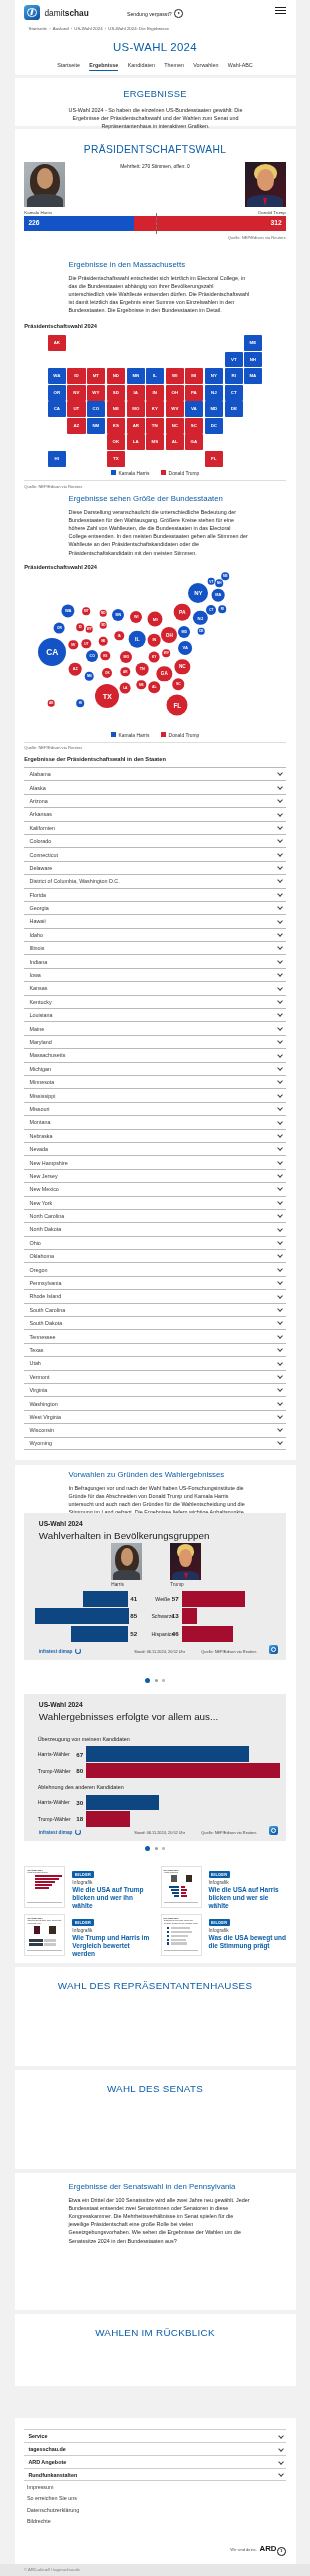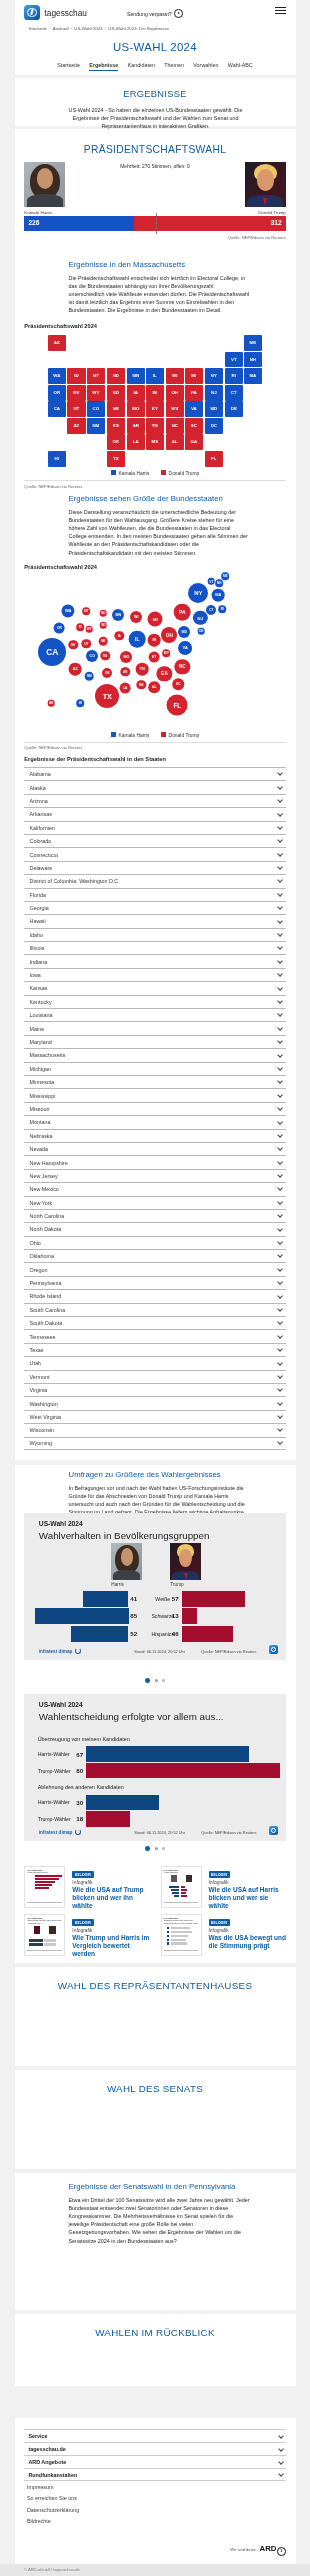--- a/index.html
+++ b/index.html
@@ -10,21 +10,21 @@
   .sub-head{position:absolute;left:54px;color:#0b5ea8;font-size:7.8px;font-weight:500;}
   .body-text{position:absolute;left:54px;width:181px;font-size:5.4px;line-height:1.5;color:#2a2a28;}
   .chart-label{position:absolute;left:9.8px;font-size:5.7px;font-weight:bold;color:#1d1d1b;}
   .src{position:absolute;font-size:4.1px;color:#666;}
   .hr{position:absolute;left:9.8px;right:9.8px;border-top:0.5px solid #ddd;}
   
   .logo-box{position:absolute;left:9.8px;top:4.7px;width:15.5px;height:15.5px;border-radius:3.6px;background:linear-gradient(145deg,#44a0e0,#0a4f9e);}
   .logo-box .ring{position:absolute;left:3.1px;top:3.1px;width:7.2px;height:7.2px;border:1px solid #fff;border-radius:50%;}
   .logo-box .one{position:absolute;left:6.7px;top:4.7px;width:1.6px;height:5.7px;background:#fff;transform:rotate(14deg);}
   .brand{position:absolute;left:30px;top:7.8px;font-size:8.3px;color:#1d1d1b;}
-  .brand b{font-weight:normal;}
+  .brand b{font-weight:bold;}
   .missed{position:absolute;left:0;right:0;top:9.3px;text-align:center;font-size:5.2px;color:#1d1d1b;}
   .play{display:inline-block;width:6.7px;height:6.7px;border:0.6px solid #1d1d1b;border-radius:50%;vertical-align:-1.6px;margin-left:2.6px;position:relative;}
   .play:after{content:"";position:absolute;left:2.3px;top:1.8px;border-left:2.6px solid #1d1d1b;border-top:1.6px solid transparent;border-bottom:1.6px solid transparent;}
   .burger{position:absolute;right:9.8px;top:7.2px;width:10.3px;height:7.2px;cursor:pointer;}
   .burger i{position:absolute;left:0;width:10.3px;height:1px;background:#1d1d1b;}
   .burger i:nth-child(1){top:0}.burger i:nth-child(2){top:3.1px}.burger i:nth-child(3){top:6.2px}
   .crumbs{position:absolute;left:14px;top:26px;font-size:4.4px;color:#555;}
   .crumbs .sep{margin:0 2.1px;color:#888;}
   .page-title{position:absolute;left:0;right:0;top:41px;text-align:center;font-size:11.4px;color:#0b5ea8;letter-spacing:0.3px;font-weight:400;}
   .subnav{position:absolute;left:0;right:0;top:62px;display:flex;justify-content:center;gap:9.3px;font-size:5.4px;color:#333;}
@@ -91,21 +91,21 @@
 </head>
 <body>
 
 <div class="page">
 
   <div class="card" style="top:0;height:75px;">
     <div class="logo-box">
         <span class="ring"></span>
         <span class="one"></span>
       </div>
-    <div class="brand"><span>tages</span><b>schau</b></div>
+    <div class="brand"><span>damit</span><b>schau</b></div>
     <div class="missed"><span>Sendung verpasst?</span><span class="play"></span></div>
     <div class="burger">
         <i></i>
         <i></i>
         <i></i>
       </div>
     <div class="crumbs"><span>Startseite</span><span class="sep">›</span><span>Ausland</span><span class="sep">›</span><span>US-Wahl 2024</span><span class="sep">›</span><span>US-Wahl 2024: Die Ergebnisse</span></div>
     <div class="page-title">US-WAHL 2024</div>
     <div class="subnav">
         <span class="itm">Startseite</span>
@@ -480,21 +480,21 @@
           <span class="chev"></span>
         </div>
         <div class="acc-row">
           <span>Wyoming</span>
           <span class="chev"></span>
         </div>
       </div>
   </div>
 
   <div class="card" style="top:1465px;height:498px;">
-    <div class="sub-head" style="top:5.2px;">Umfragen zu Größere des Wahlergebnisses</div>
+    <div class="sub-head" style="top:5.2px;">Vorwahlen zu Gründen des Wahlergebnisses</div>
     <div class="body-text" style="top:18.6px;">In Befragungen vor und nach der Wahl haben US-Forschungsinstitute die Gründe für das Abschneiden von Donald Trump und Kamala Harris untersucht und auch nach den Gründen für die Wahlentscheidung und die Stimmung im Land gefragt. Die Ergebnisse liefern wichtige Anhaltspunkte zu den Ursachen des Ergebnisses und zum Wahlverhalten der verschiedenen Bevölkerungsgruppen.</div>
 
     <div class="stat-card" style="top:48px;">
       <div class="stat-kicker" style="top:7.2px;">US-Wahl 2024</div>
       <div class="stat-title" style="top:16.5px;">Wahlverhalten in Bevölkerungsgruppen</div>
       <div class="avatar" style="left:87px;top:30px;width:31px;height:37px;">
         <div class="bg" style="background:linear-gradient(135deg,#b0b7bc,#8d9399);"></div>
         <div class="hair" style="left:12%;top:5%;width:76%;height:80%;background:#3a2b22;"></div>
         <div class="face" style="left:30%;top:14%;width:40%;height:48%;background:#c6946c;"></div>
         <div class="suit" style="left:6%;bottom:-6%;width:88%;height:32%;background:#3b3f46;"></div>
@@ -541,21 +541,21 @@
       </div>
     </div>
     <div class="dots" style="top:213px;">
         <i style="width: 5.2px; height: 5.2px; background: rgb(11, 94, 168);"></i>
         <i style="width: 3.6px; height: 3.6px; background: rgb(153, 153, 153);"></i>
         <i style="width: 2.6px; height: 2.6px; background: rgb(187, 187, 187);"></i>
       </div>
 
     <div class="stat-card" style="top:229px;">
       <div class="stat-kicker" style="top:7.2px;">US-Wahl 2024</div>
-      <div class="stat-title" style="top:16.5px;">Wahlentscheidung erfolgte vor allem aus...</div>
+      <div class="stat-title" style="top:16.5px;">Wahlergebnisses erfolgte vor allem aus...</div>
       <div id="decision-rows" style="position:absolute;left:0;top:37px;right:0;">
           <div style="padding: 5.2px 0px 3.1px 13.4px; font-size: 5.4px; color: rgb(34, 34, 34);">Überzeugung von meinem Kandidaten</div>
           <div style="display: flex; align-items: center; height: 15.5px; margin: 1px 0px;">
             <span style="padding-left: 13.4px; width: 34px; font-size: 5.2px; color: rgb(34, 34, 34);">Harris-Wähler</span>
             <span style="width: 11.4px; text-align: right; font-size: 6.2px; font-weight: bold;">67</span>
             <span style="margin-left: 3.1px; height: 15.5px; background: rgb(13, 70, 128); width: 163px;"></span>
           </div>
           <div style="display: flex; align-items: center; height: 15.5px; margin: 1px 0px;">
             <span style="padding-left: 13.4px; width: 34px; font-size: 5.2px; color: rgb(34, 34, 34);">Trump-Wähler</span>
             <span style="width: 11.4px; text-align: right; font-size: 6.2px; font-weight: bold;">80</span>

